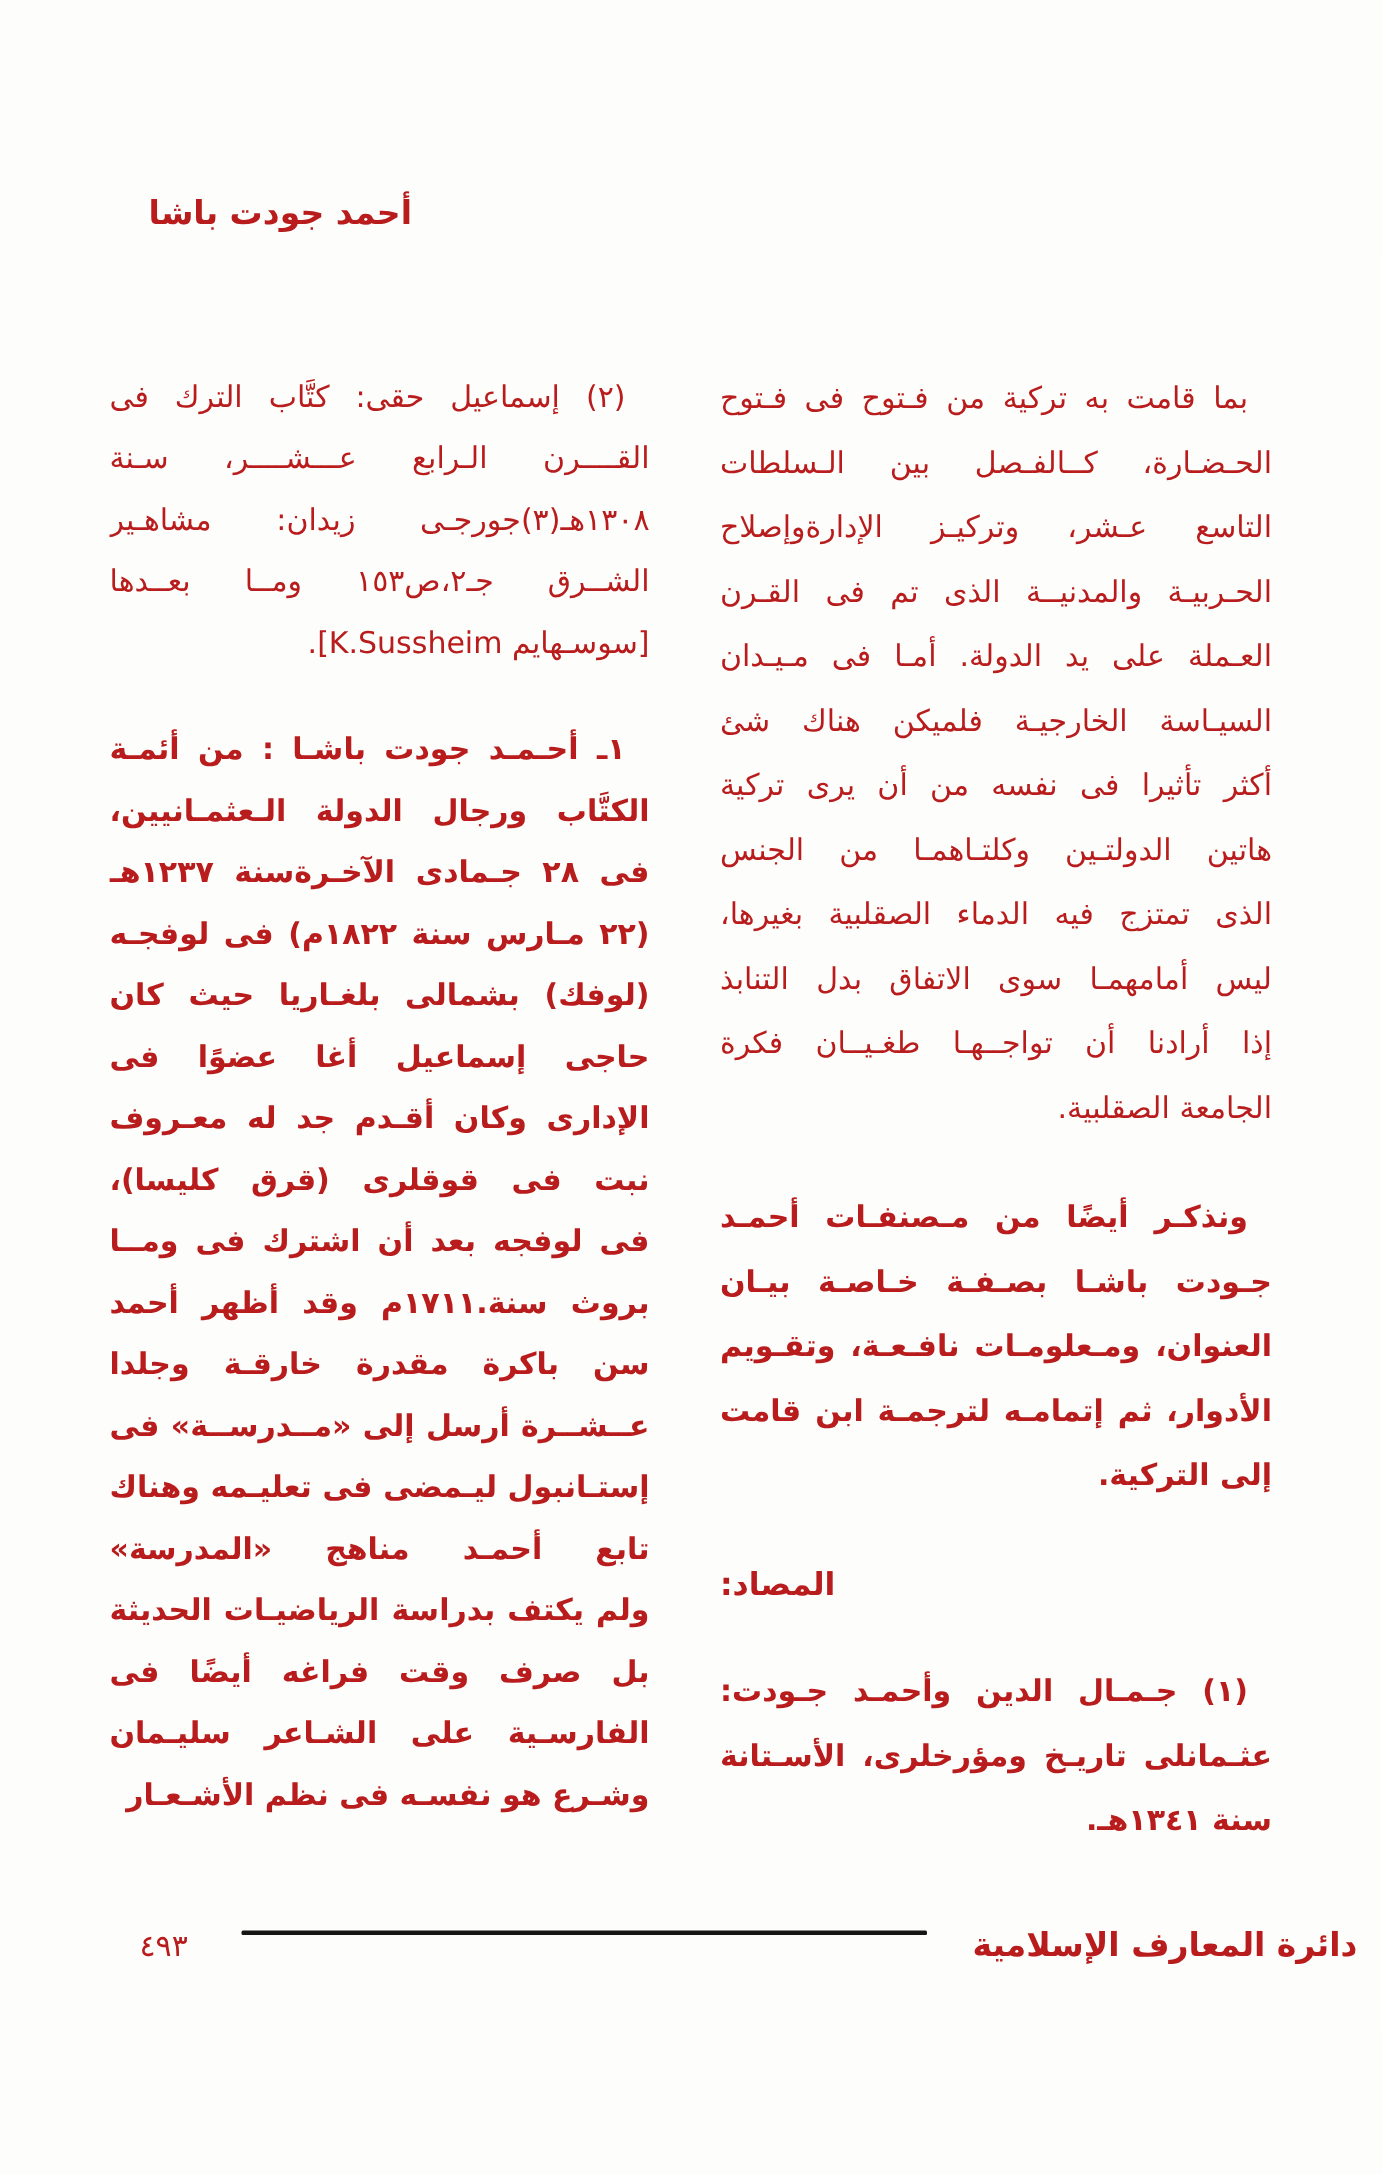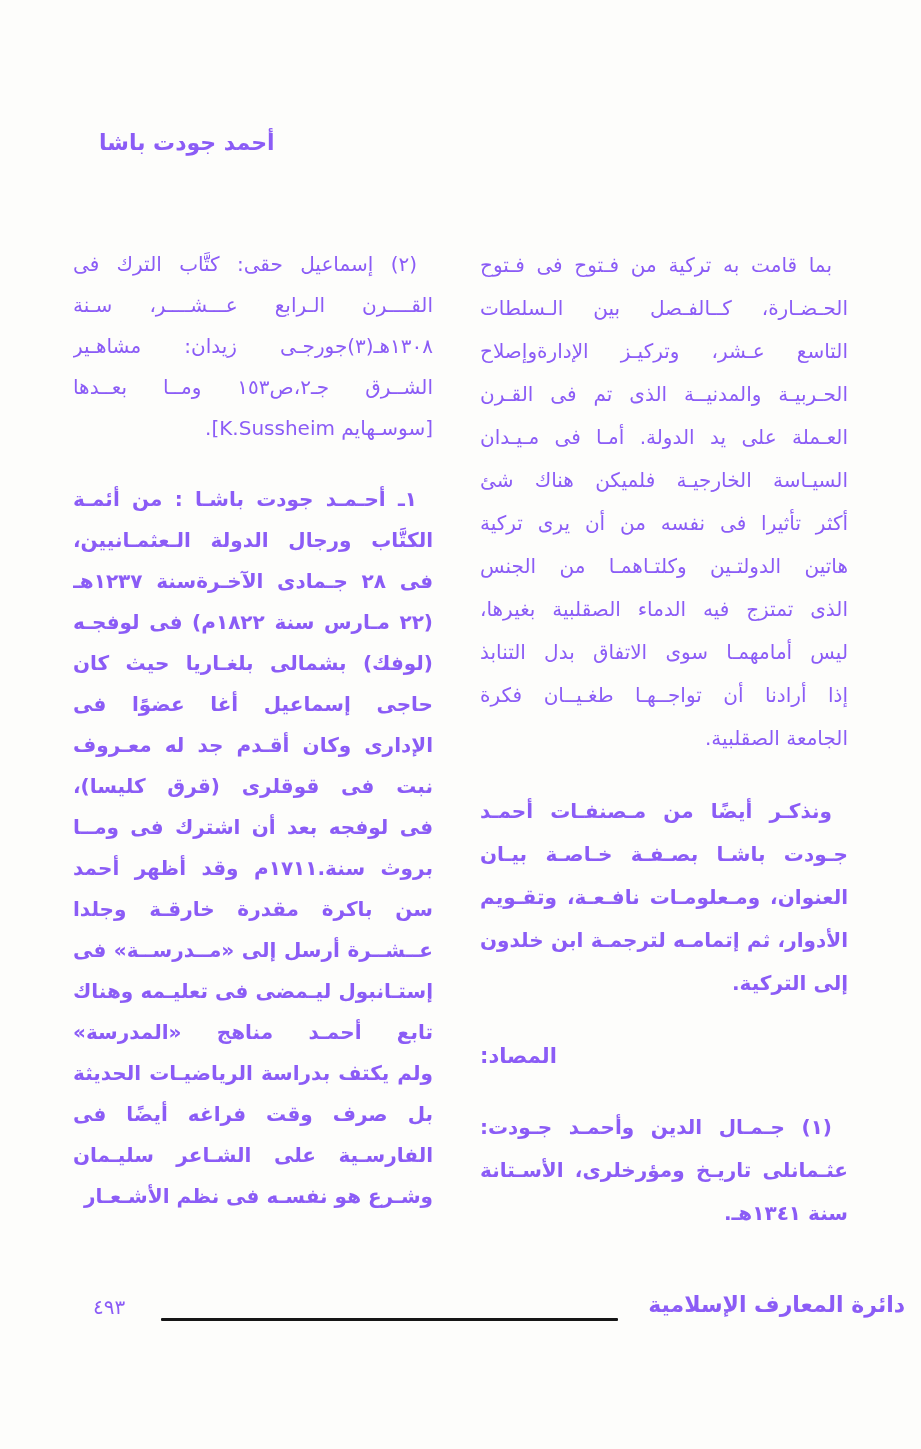--- a/index.html
+++ b/index.html
@@ -6,21 +6,21 @@
     margin: 0;
     padding: 0;
     background: #ffffff;
   }
   .page {
     position: relative;
     width: 921px;
     height: 1449px;
     background: #fdfdfb;
     font-family: "DejaVu Sans", sans-serif;
-    color: #8b5cf6;
+    color: #b91c1c;
     overflow: hidden;
   }
   .page-header {
     position: absolute;
     top: 130px;
     left: 99px;
     direction: rtl;
     font-size: 22px;
     font-weight: bold;
     letter-spacing: 0.5px;
@@ -60,21 +60,21 @@
   .col-left .line { max-height: 41px; }
   .line.para-first { padding-right: 16px; }
   .line.para-last { text-align-last: right; }
   .footer {
     position: absolute;
     top: 1285px;
     left: 93px;
     width: 812px;
     height: 36px;
     display: flex;
-    align-items: flex-end;
+    align-items: flex-start;
     direction: ltr;
     gap: 20px;
   }
   .page-num {
     font-size: 20px;
     direction: rtl;
     flex: 0 0 auto;
     padding-bottom: 2px;
   }
   .footer-rule {
@@ -112,21 +112,21 @@
         <div class="line">هاتين الدولتـين وكلتـاهمـا من الجنس</div>
         <div class="line">الذى تمتزج فيه الدماء الصقلبية بغيرها،</div>
         <div class="line">ليس أمامهمـا سوى الاتفاق بدل التنابذ</div>
         <div class="line">إذا أرادنا أن تواجــهـا طغـيــان فكرة</div>
         <div class="line para-last">الجامعة الصقلبية.</div>
       </div>
       <div class="para block">
         <div class="line para-first">ونذكـر أيضًا من مـصنفـات أحمـد</div>
         <div class="line">جـودت باشـا بصـفـة خـاصـة بيـان</div>
         <div class="line">العنوان، ومـعلومـات نافـعـة، وتقـويم</div>
-        <div class="line">الأدوار، ثم إتمامـه لترجمـة ابن خلدون</div>
+        <div class="line">الأدوار، ثم إتمامـه لترجمـة ابن قامت</div>
         <div class="line para-last">إلى التركية.</div>
       </div>
       <div class="heading block">المصاد:</div>
       <div class="para block">
         <div class="line para-first">(١) جـمـال الدين وأحمـد جـودت:</div>
         <div class="line">عثـمانلى تاريـخ ومؤرخلرى، الأسـتانة</div>
         <div class="line para-last">سنة ١٣٤١هـ.</div>
       </div>
     </div>
 

